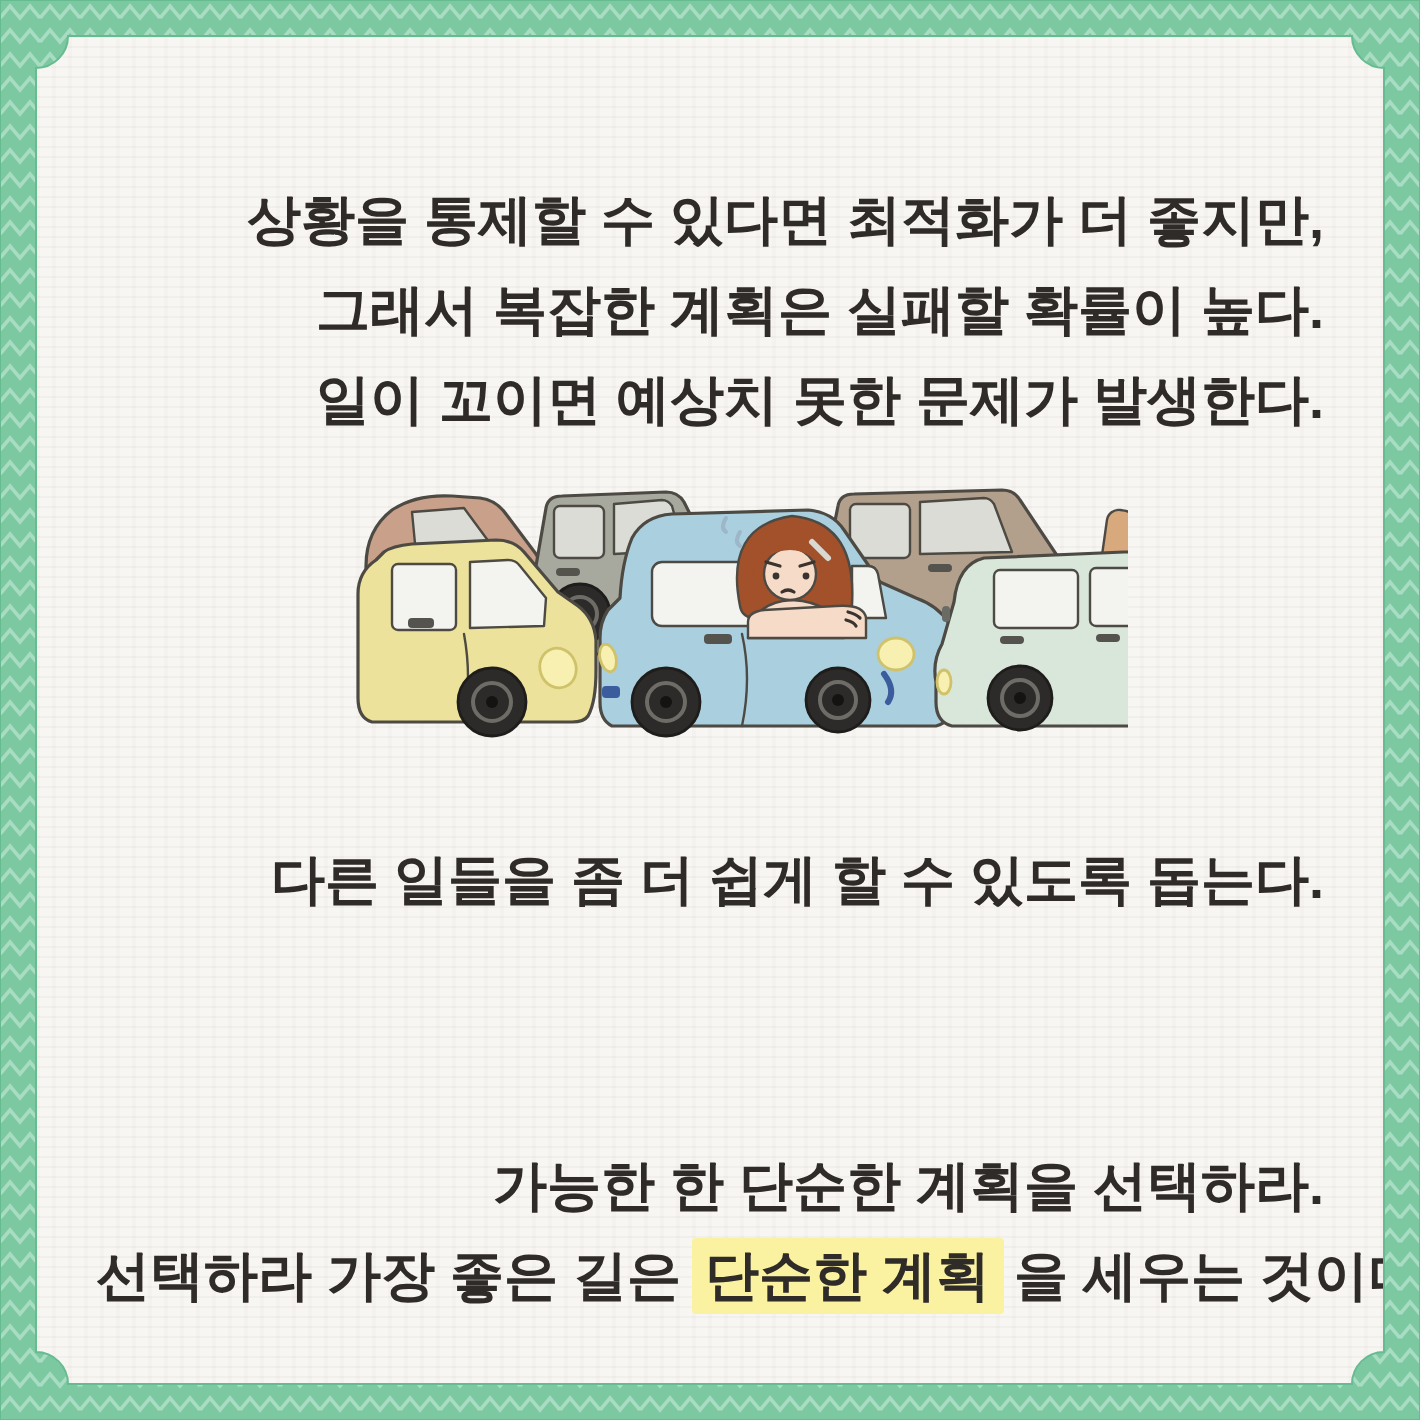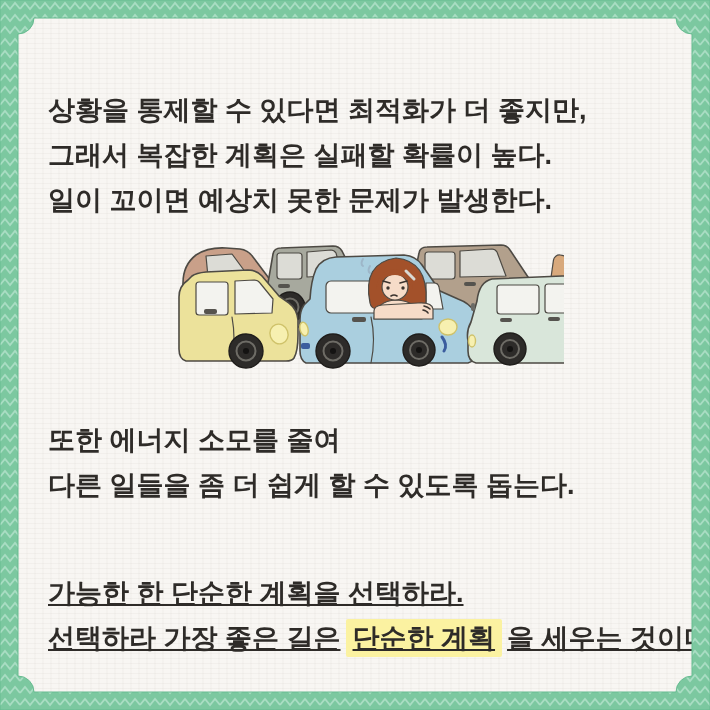--- a/index.html
+++ b/index.html
@@ -10,28 +10,28 @@
   }
   .card{
     position:absolute;left:18px;top:18px;right:18px;bottom:18px;
     background-color:var(--card-bg,#f8f6f3);
     background-image:
       repeating-linear-gradient(180deg, rgba(140,130,115,0.06) 0px, rgba(140,130,115,0.06) 1px, transparent 1px, transparent 5px),
       repeating-linear-gradient(90deg, rgba(140,130,115,0.035) 0px, rgba(140,130,115,0.035) 2px, transparent 2px, transparent 8px);
   }
   .frame-svg{position:absolute;left:0;top:0;pointer-events:none;}
   .txt{
-    position:absolute;left:30px;right:30px;text-align:left;
+    position:absolute;left:30px;right:30px;text-align:right;
     color:var(--text,#2e2b28);
     font-size:27px;line-height:45px;font-weight:600;
     white-space:nowrap;letter-spacing:0px;
   }
   .p1{top:70px;}
   .p2{top:400px;}
-  .p3{top:553px;text-decoration:underline;}
+  .p3{top:553px;}
   .line{display:block;}
   .red{color:var(--accent-red,#e8494d);}
   .hl{
     background:var(--highlight,#fbf2a1);
     font-weight:800;
     padding:4px 7px;margin:0 5px;border-radius:2px;
   }
   .illus{position:absolute;left:158px;top:221px;}
   
   .out{stroke:var(--outline,#4d4a44);stroke-width:1.6;stroke-linejoin:round;stroke-linecap:round;}
@@ -155,21 +155,20 @@
       <rect class="f-hand" x="372" y="78" width="12" height="4" rx="2"></rect>
       <rect fill="#6b6b66" x="295" y="64" width="4" height="8" rx="2"></rect>
       <ellipse class="f-lamp" cx="296" cy="102" rx="3.5" ry="6"></ellipse>
       <circle class="f-tire" cx="334" cy="110" r="16"></circle>
       <circle class="s-rim" cx="334" cy="110" r="9"></circle>
       <circle class="f-hub" cx="334" cy="110" r="3"></circle>
     </g>
   </svg>
 
   <div class="txt p2">
-    <span class="line">또한 에너지 소모를 줄여</span>
     <span class="line">다른 일들을 좀 더 쉽게 할 수 있도록 돕는다.</span>
   </div>
 
   <div class="txt p3">
     <span class="line">가능한 한 단순한 계획을 선택하라.</span>
     <span class="line"><span>선택하라 가장 좋은 길은</span><span class="hl">단순한 계획</span><span>을 세우는 것이다.</span></span>
   </div>
 </div>
 
 <svg class="frame-svg" width="710" height="710" viewBox="0 0 710 710" aria-hidden="true">

